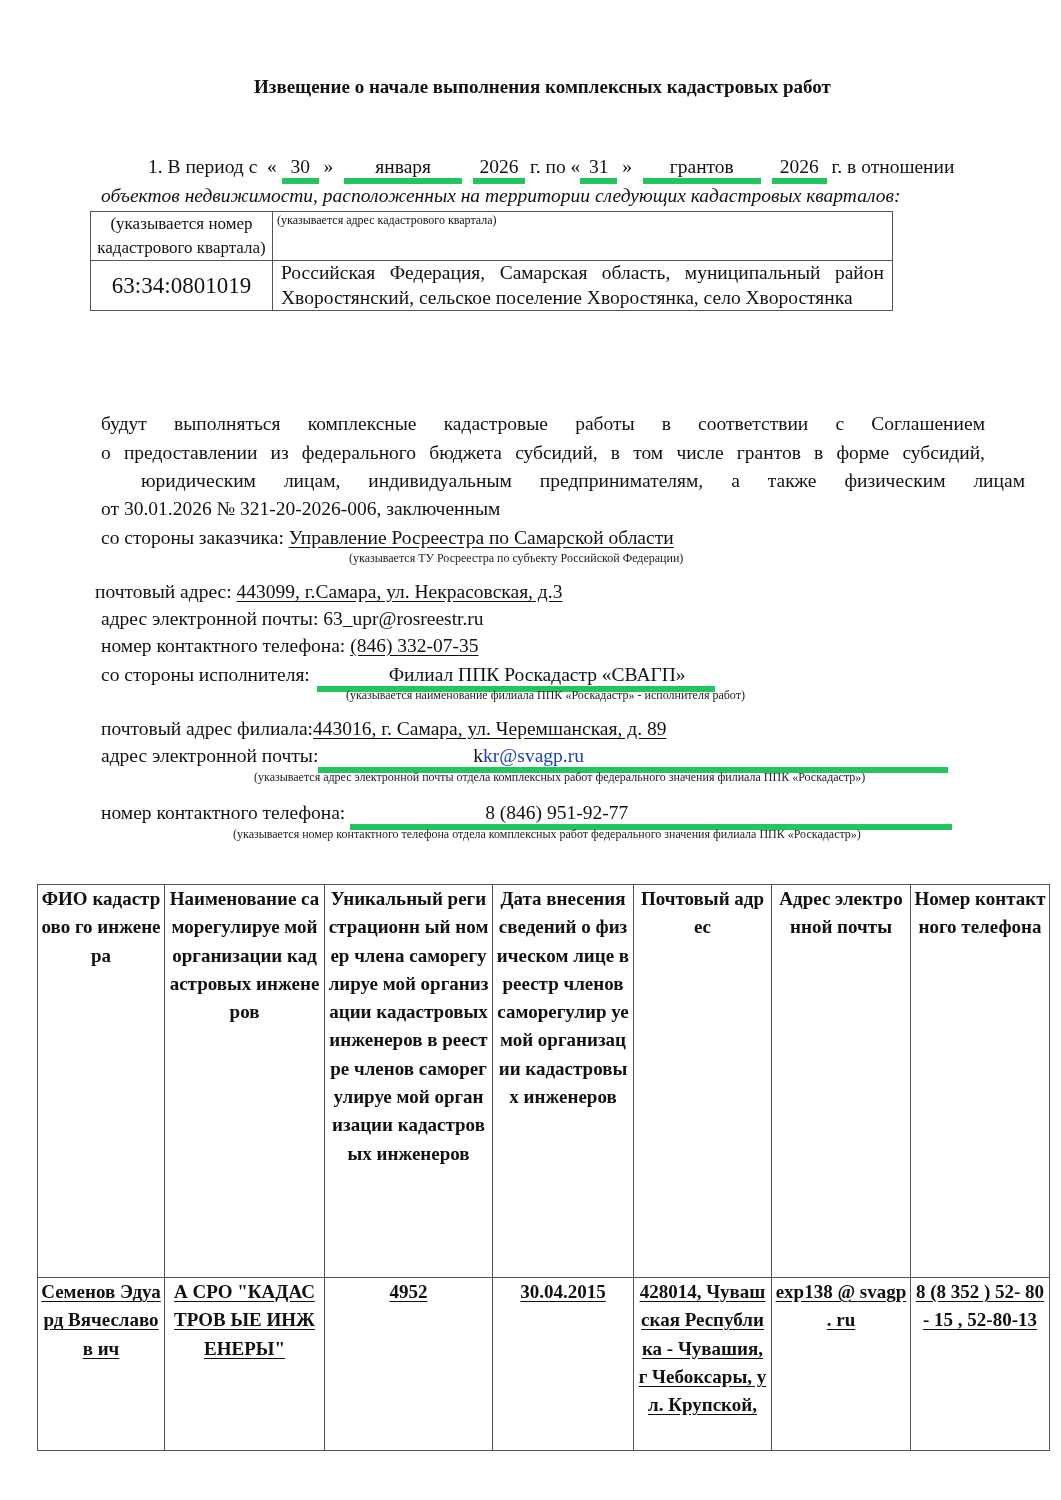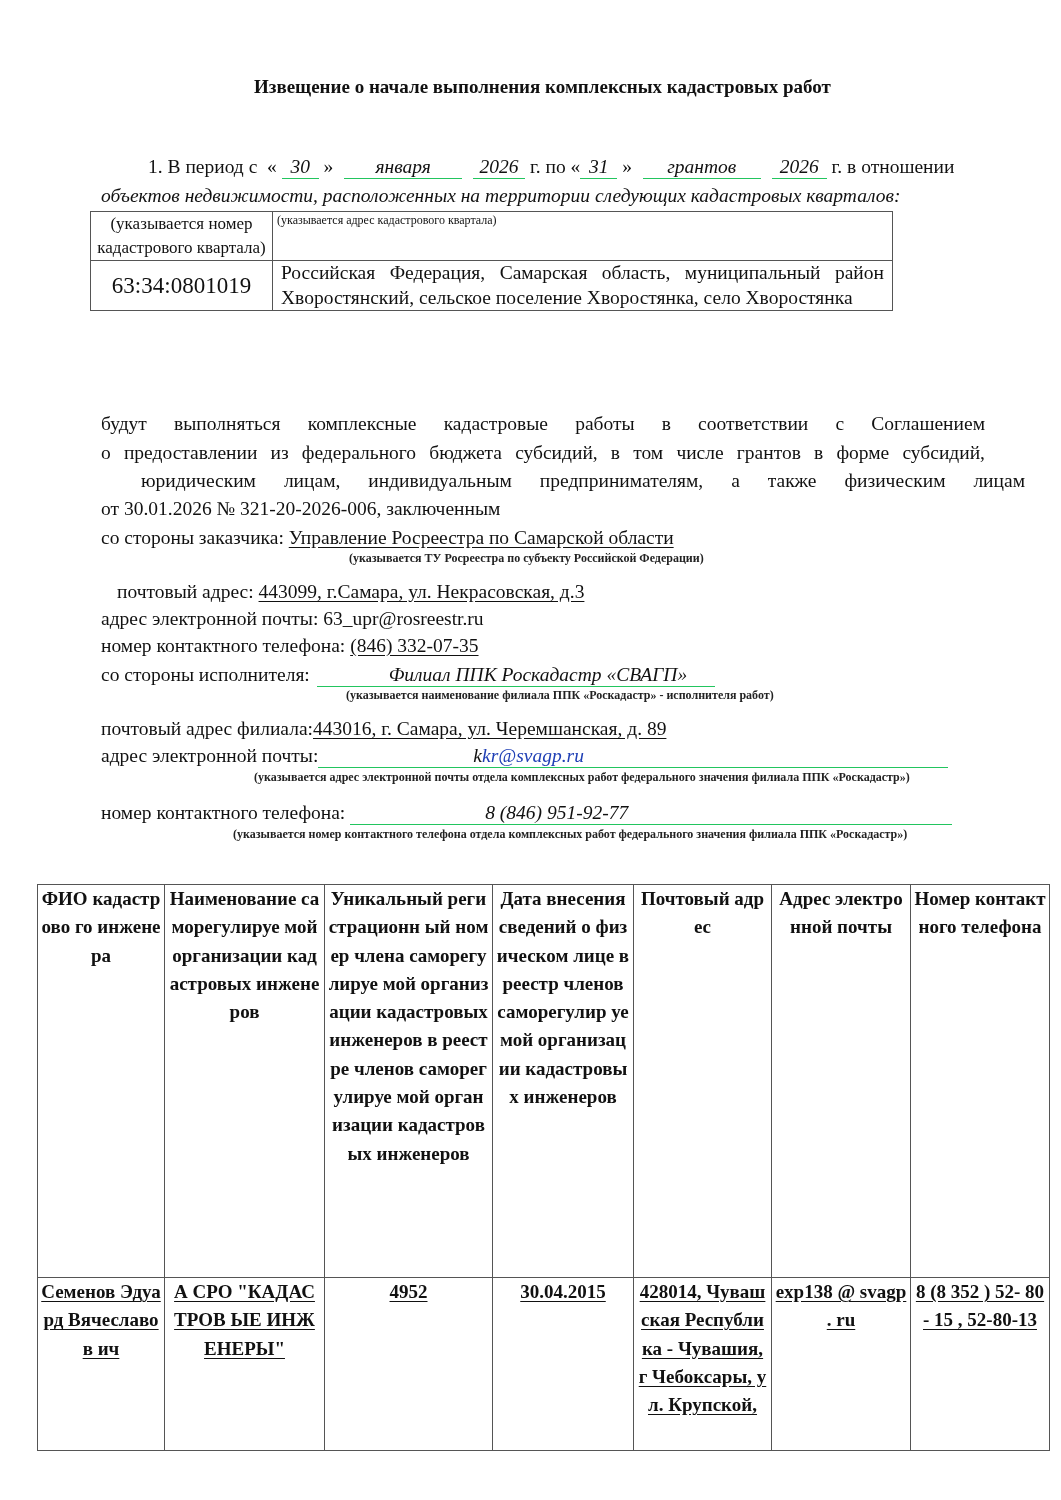--- a/index.html
+++ b/index.html
@@ -2,22 +2,22 @@
 <html><head>
 <meta charset="utf-8">
 <style>
   html, body { margin:0; padding:0; background:#ffffff; }
   body { width:1061px; height:1500px; position:relative; overflow:hidden;
          font-family:"Liberation Serif", "DejaVu Serif", serif; color:#111; }
   .abs { position:absolute; white-space:nowrap; }
   .title { left:0; width:1085px; top:76px; text-align:center; font-weight:bold; font-size:19px; }
   .line { font-size:19.5px; line-height:24px; }
   .u { text-decoration:underline; text-underline-offset:3px; }
-  .blank { display:inline-block; border-bottom:1px solid #22c55e; text-align:center; line-height:22px;font-style:italic; }
-  .hint { font-size:12px; color:#222;font-weight:bold; }
+  .blank { display:inline-block; border-bottom:6px solid #22c55e; text-align:center; line-height:22px; }
+  .hint { font-size:12px; color:#222; }
   .just { white-space:normal; text-align:justify; text-align-last:justify; }
   
   table.q { position:absolute; left:90px; top:211px; width:803px; border-collapse:collapse; }
   table.q td { border:1px solid #555; vertical-align:top; padding:0 8px; }
   table.q td.num { text-align:center; vertical-align:middle; font-size:23px; width:165px; }
   table.q td.addr { font-size:19.5px; line-height:24.5px; text-align:justify; }
   table.q td.h1 { font-size:17px; text-align:center; line-height:24px; height:47px; padding:0 4px; }
   table.q td.h2 { font-size:12px; line-height:16px; padding:0 4px; }
   
   table.e { position:absolute; left:37px; top:884px; width:1012px; border-collapse:collapse; table-layout:fixed; }
@@ -66,21 +66,21 @@
 <div class="abs line just" style="left:101px; top:441px; width:884px;">о предоставлении из федерального бюджета субсидий, в том числе грантов в форме субсидий,</div>
 <div class="abs line just" style="left:101px; top:469px; width:884px;margin-left:40px;">юридическим лицам, индивидуальным предпринимателям, а также физическим лицам</div>
 <div class="abs line" style="left:101px; top:497px;">от 30.01.2026 № 321-20-2026-006, заключенным</div>
 
 <div class="abs line" style="left:101px; top:526px;">
   <span>со стороны заказчика:</span>
   <span class="u">Управление Росреестра по Самарской области</span>
 </div>
 <div class="abs hint" style="left:349px; top:551px;">(указывается ТУ Росреестра по субъекту Российской Федерации)</div>
 
-<div class="abs line" style="left:117px; top:580px;">
+<div class="abs line" style="left:95px; top:580px;">
   <span>почтовый адрес:</span>
   <span class="u">443099, г.Самара, ул. Некрасовская, д.3</span>
 </div>
 <div class="abs line" style="left:101px; top:607px;">
   <span>адрес электронной почты:</span>
   <span>63_upr@rosreestr.ru</span>
 </div>
 <div class="abs line" style="left:101px; top:634px;">
   <span>номер контактного телефона:</span>
   <span class="u">(846) 332-07-35</span>

